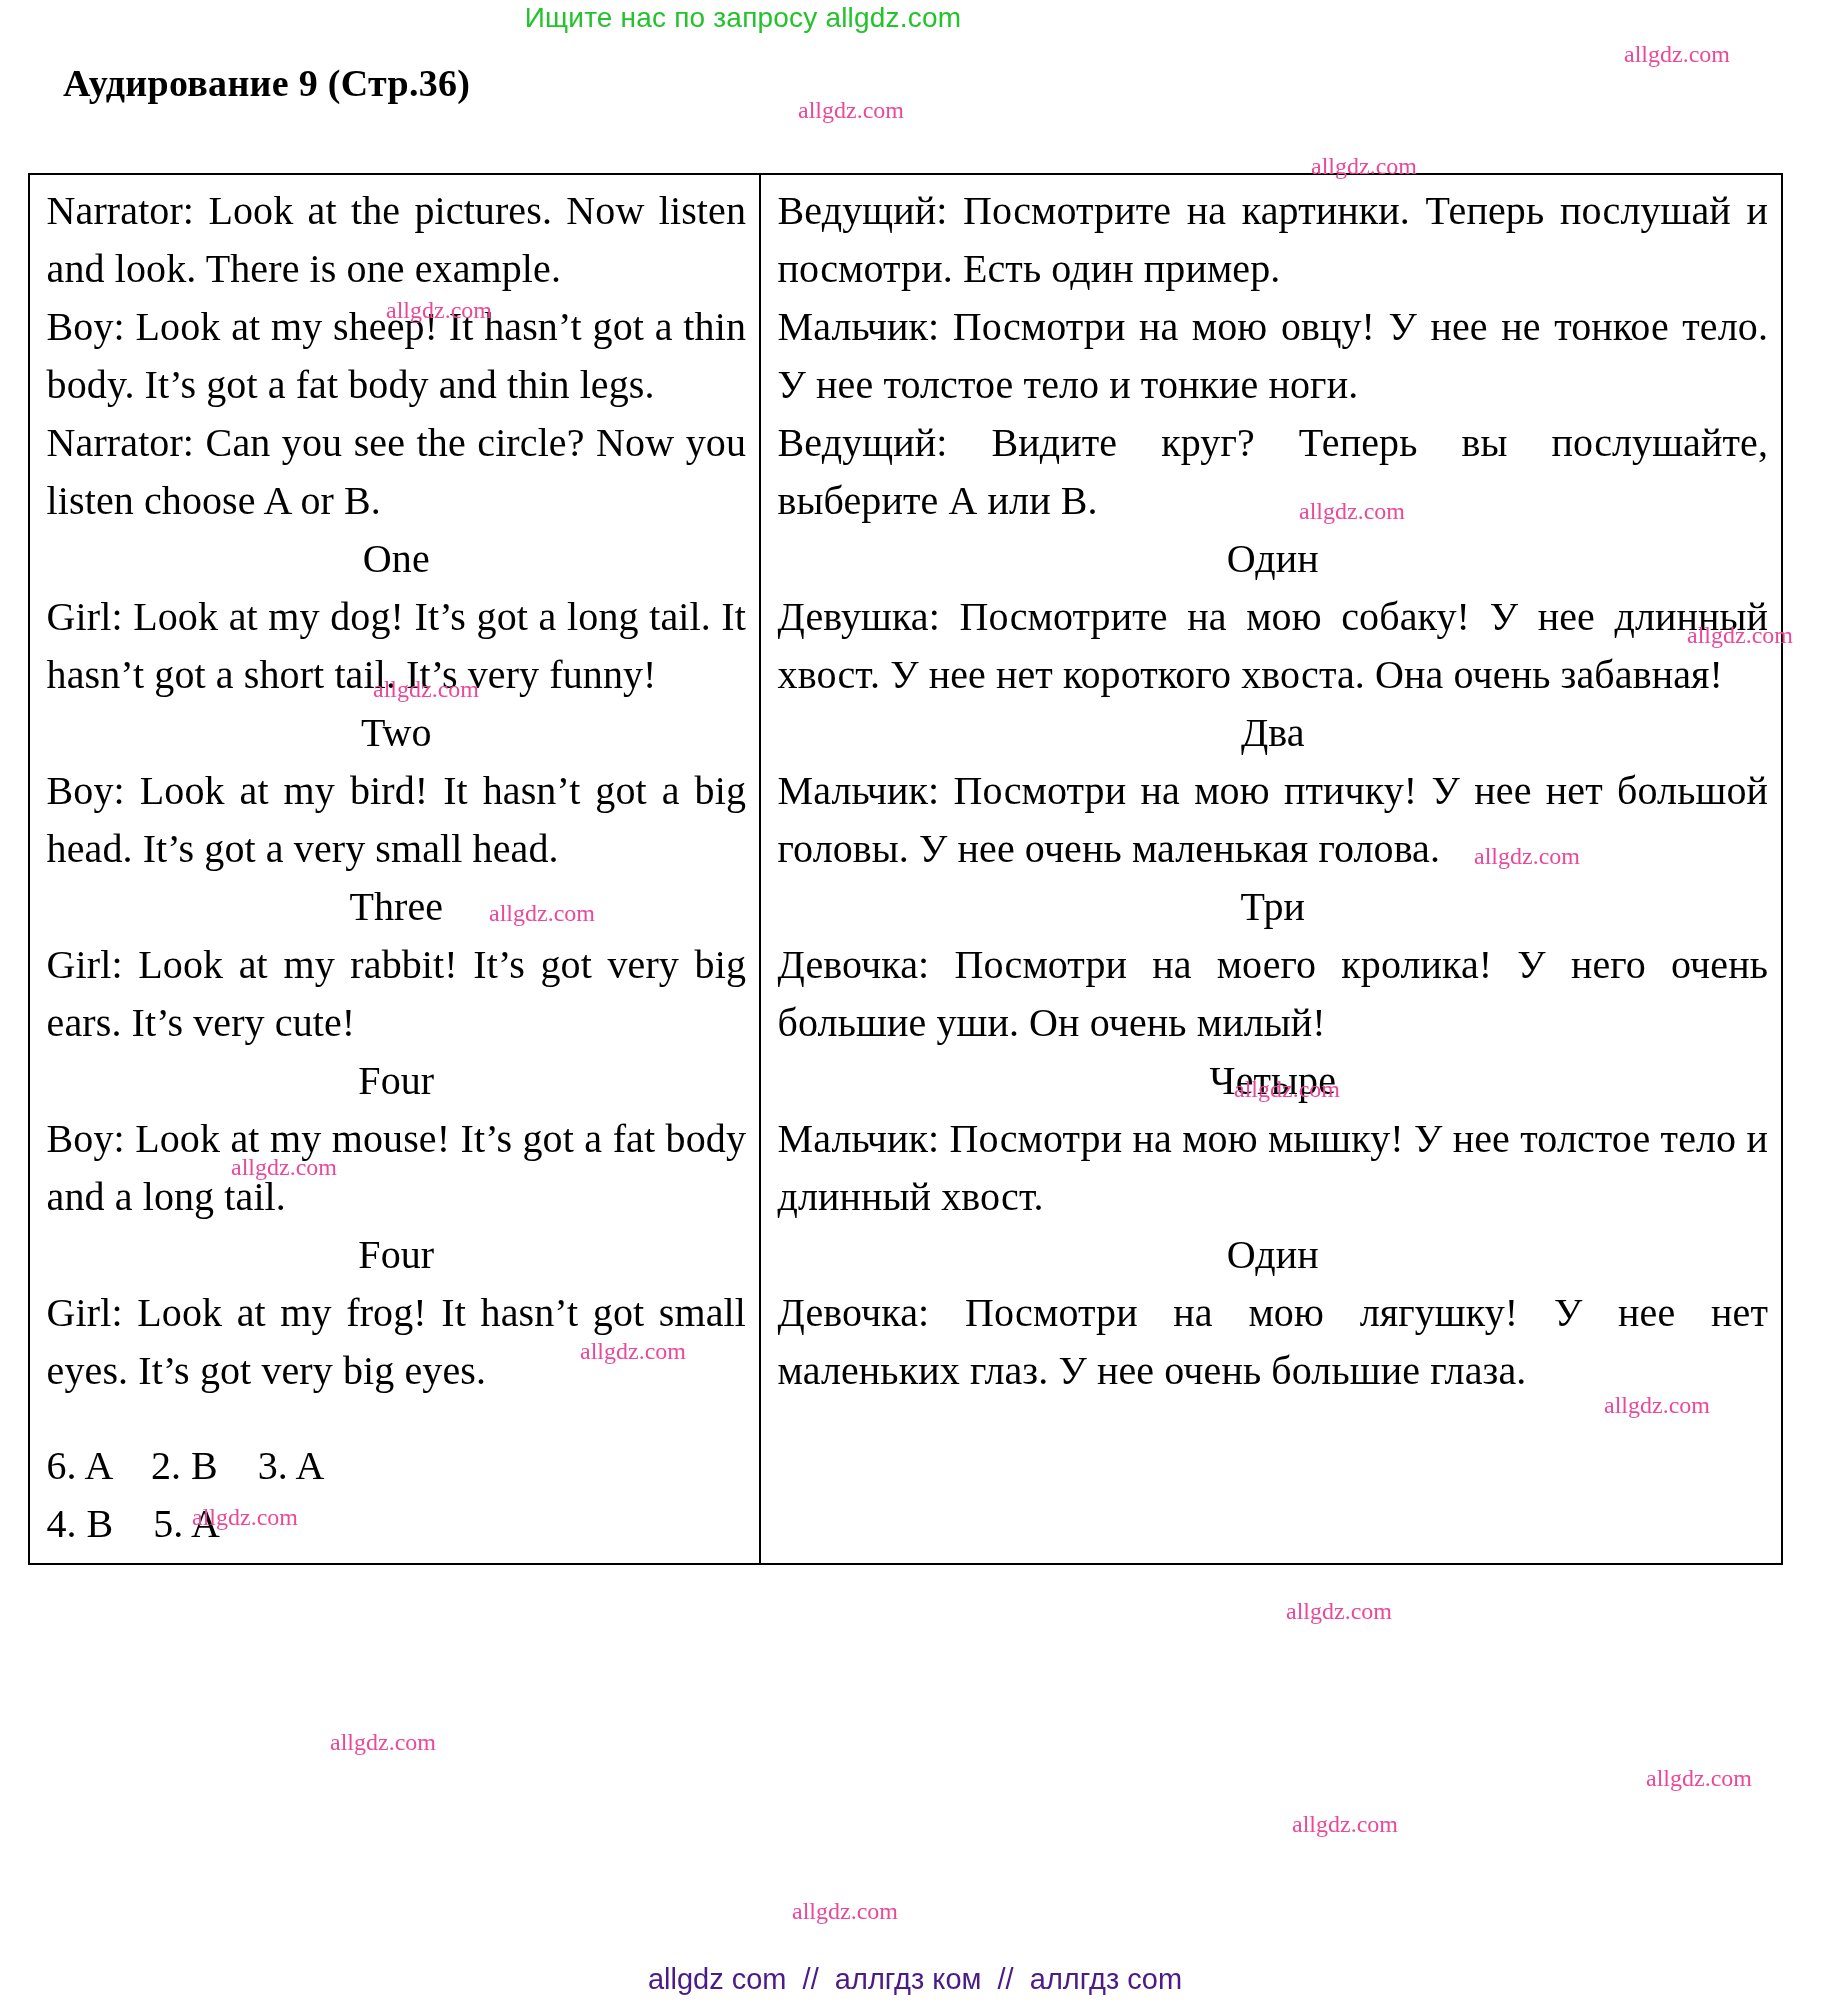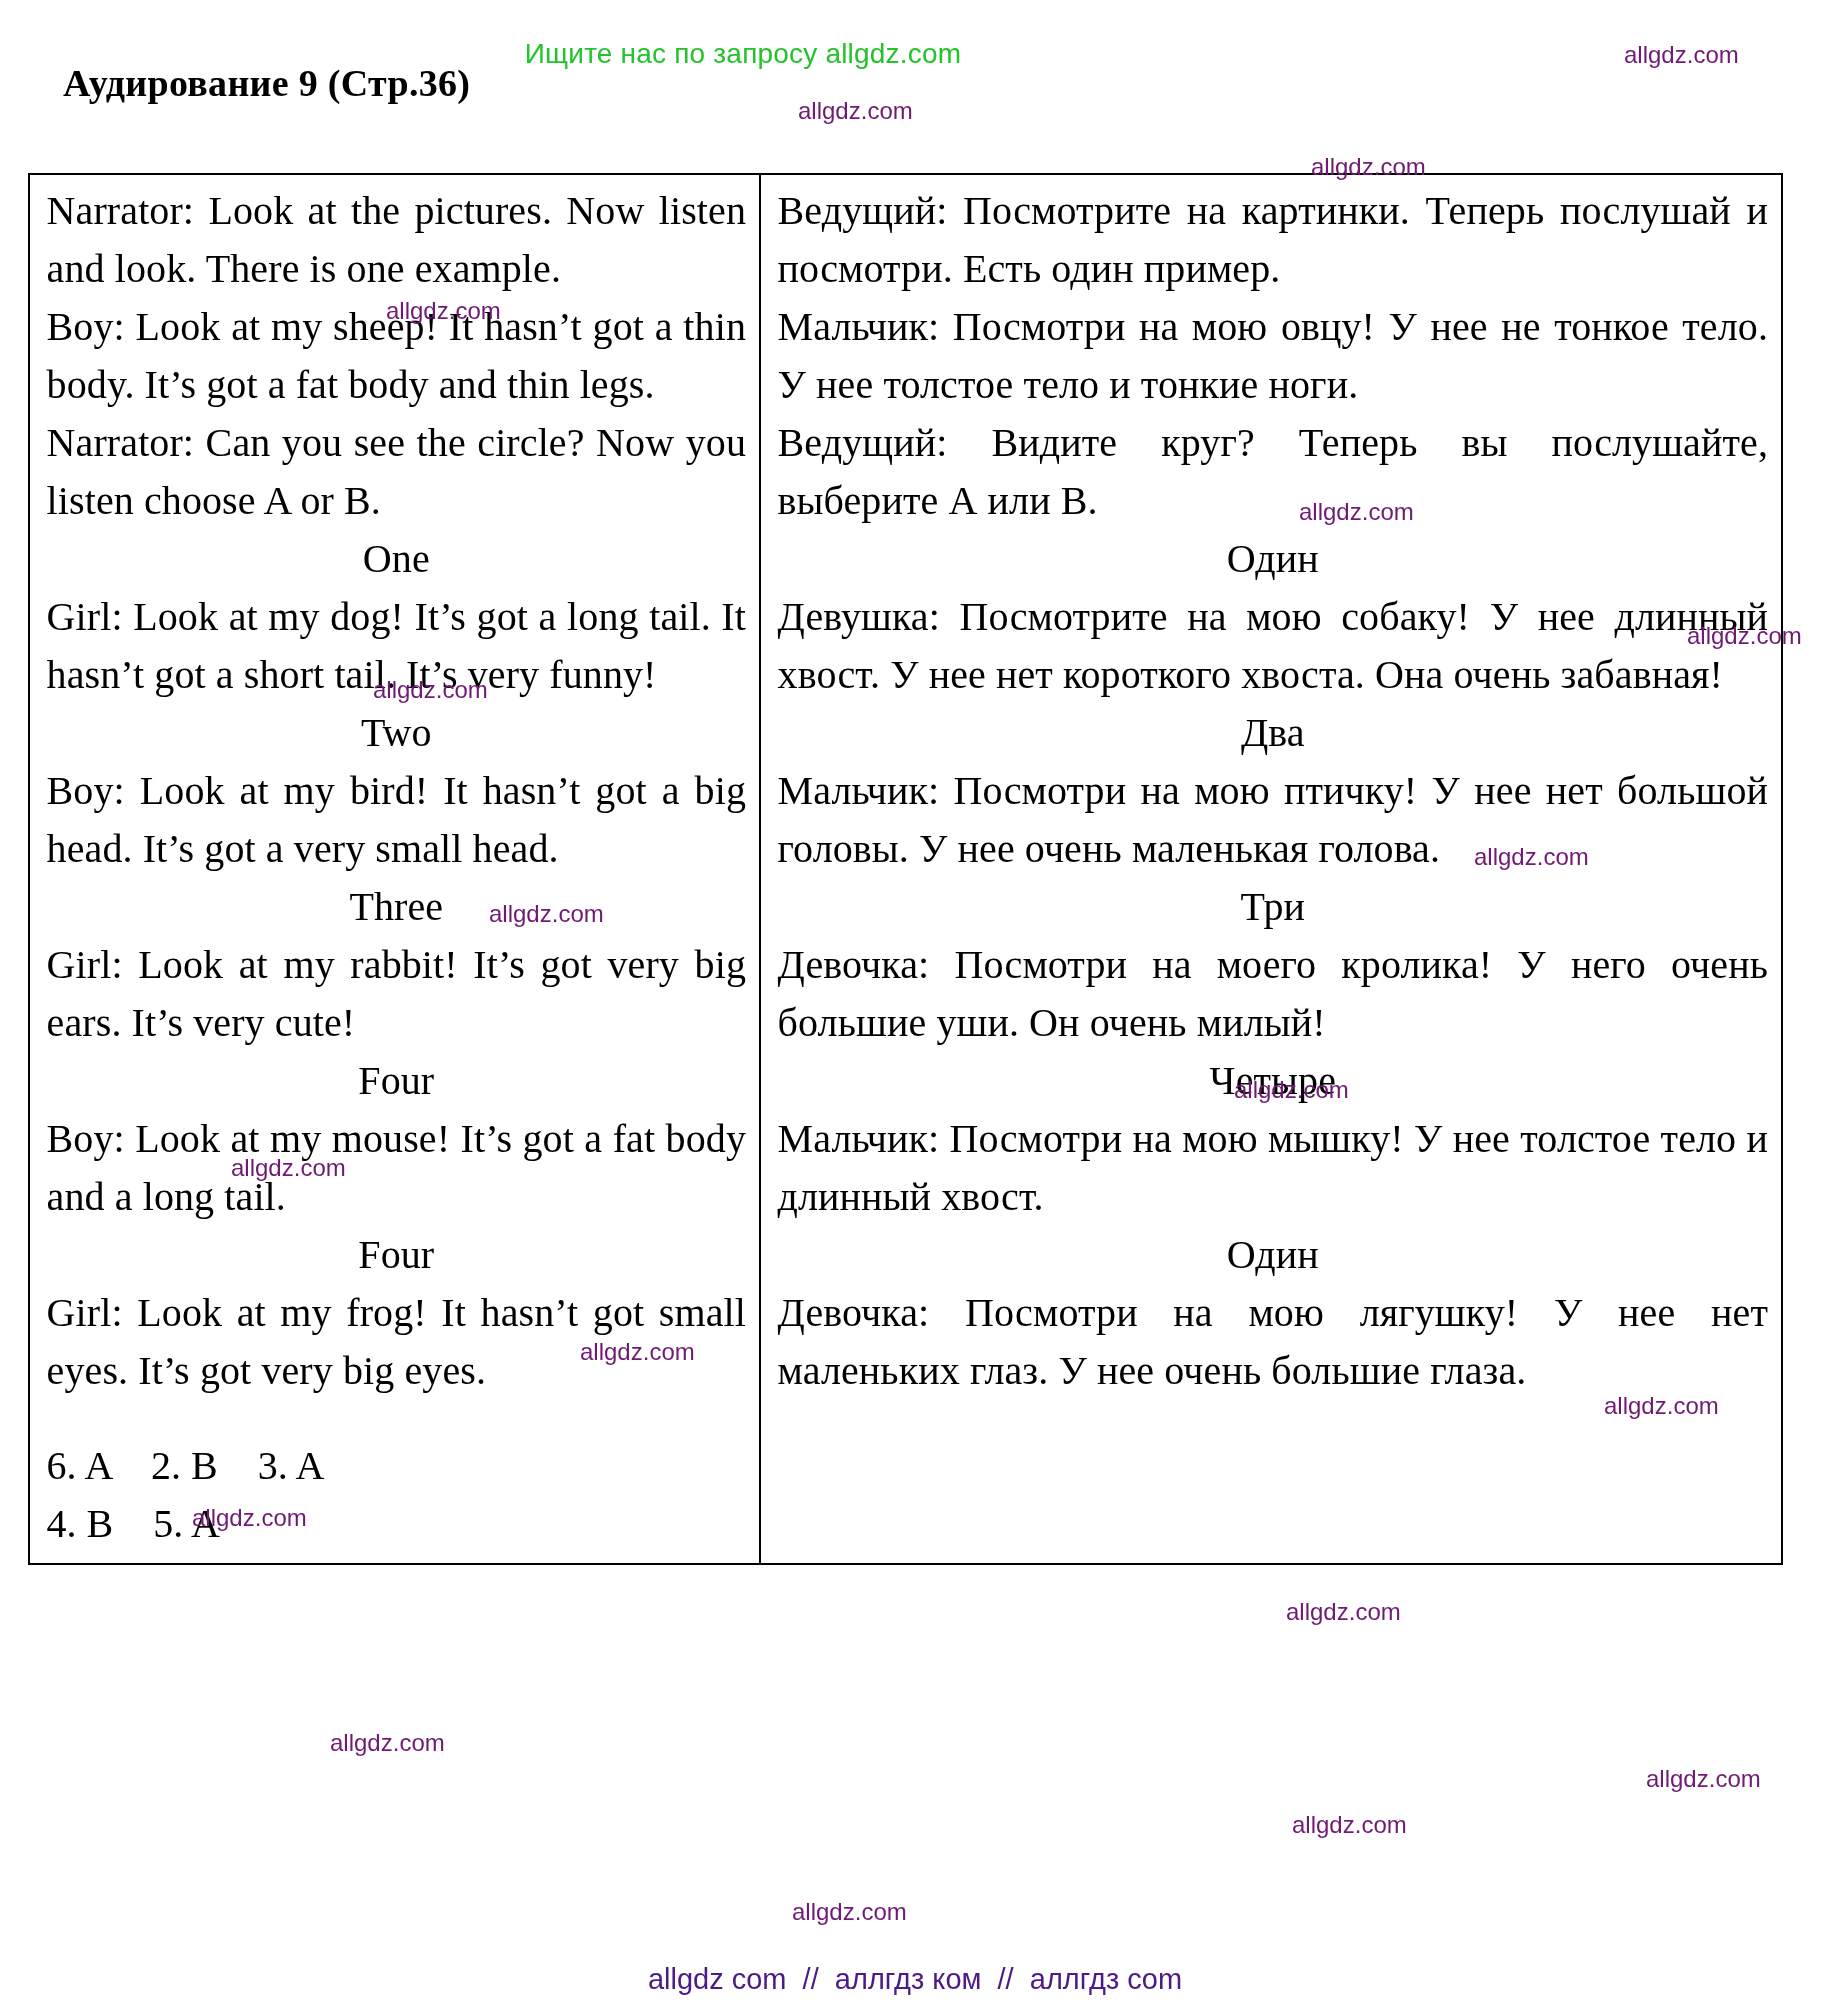--- a/index.html
+++ b/index.html
@@ -21,21 +21,20 @@
     position: absolute;
     top: 1.8px;
     left: 0;
     width: 1486px;
     text-align: center;
     font-family: "Liberation Sans", sans-serif;
     font-size: 28px;
     color: #22c32b;
     letter-spacing: 0.2px;
     white-space: nowrap;
-    margin-top: 36px;
   }
 
   
   .heading {
     position: absolute;
     left: 63px;
     top: 57px;
     font-weight: bold;
     font-size: 38px;
     line-height: 52px;
@@ -82,23 +81,23 @@
     font-size: 40px;
     line-height: 58px;
     text-align: left;
     white-space: pre;
   }
   .answers-spacer { height: 37px; }
 
   
   .wm {
     position: absolute;
-    font-family: Liberation Sans, sans-serif;
+    font-family: Liberation Serif, serif;
     font-size: 24px;
-    color: #701a75;
+    color: #ec4899;
     white-space: nowrap;
     pointer-events: none;
   }
 
   
   .footer {
     position: absolute;
     left: 0;
     bottom: 13px;
     width: 1830px;

